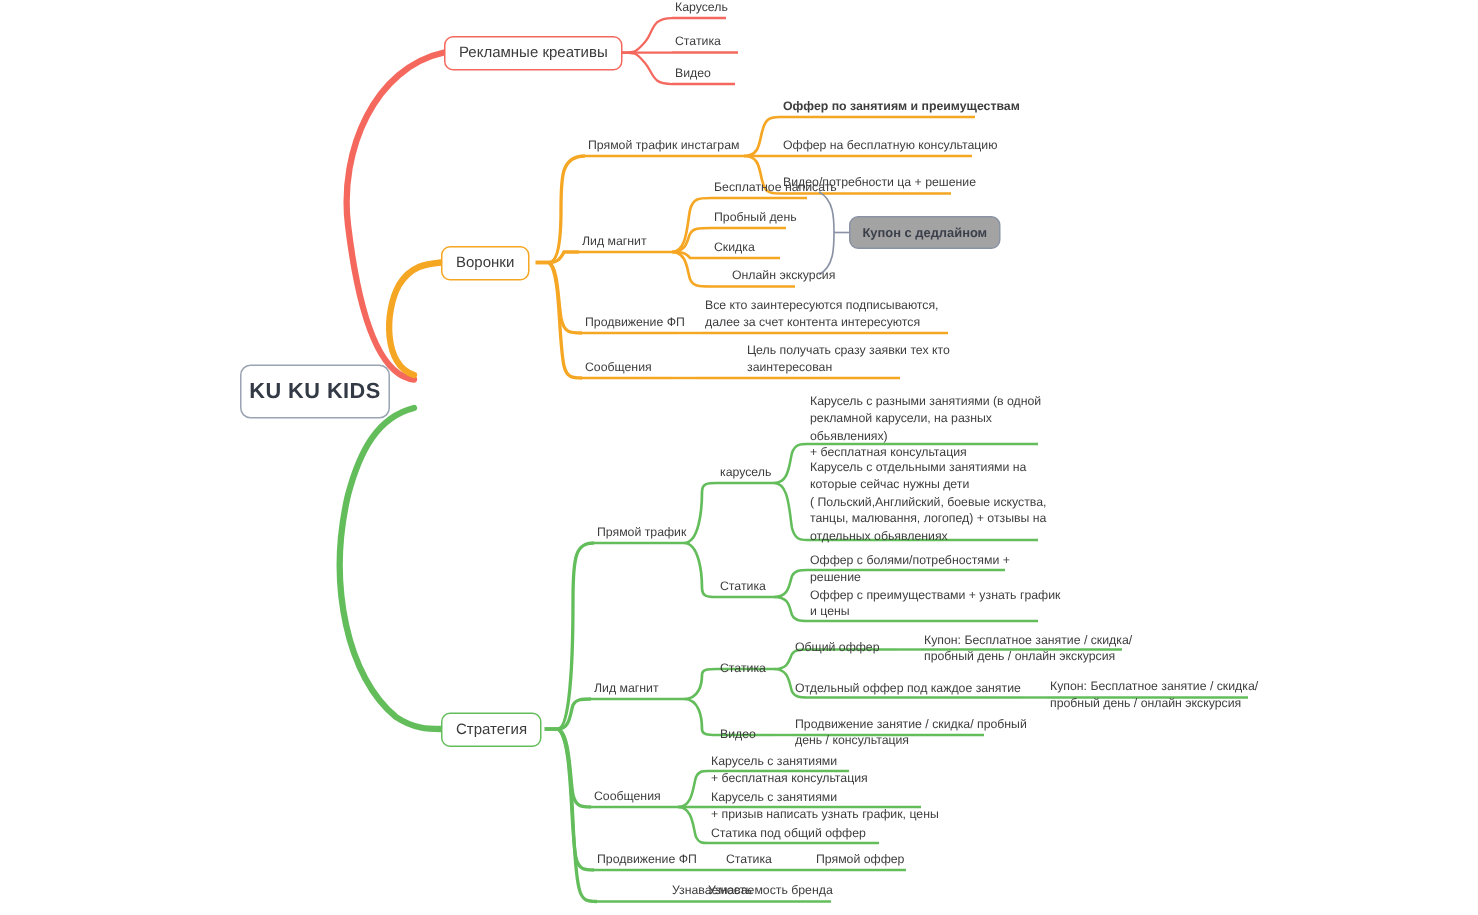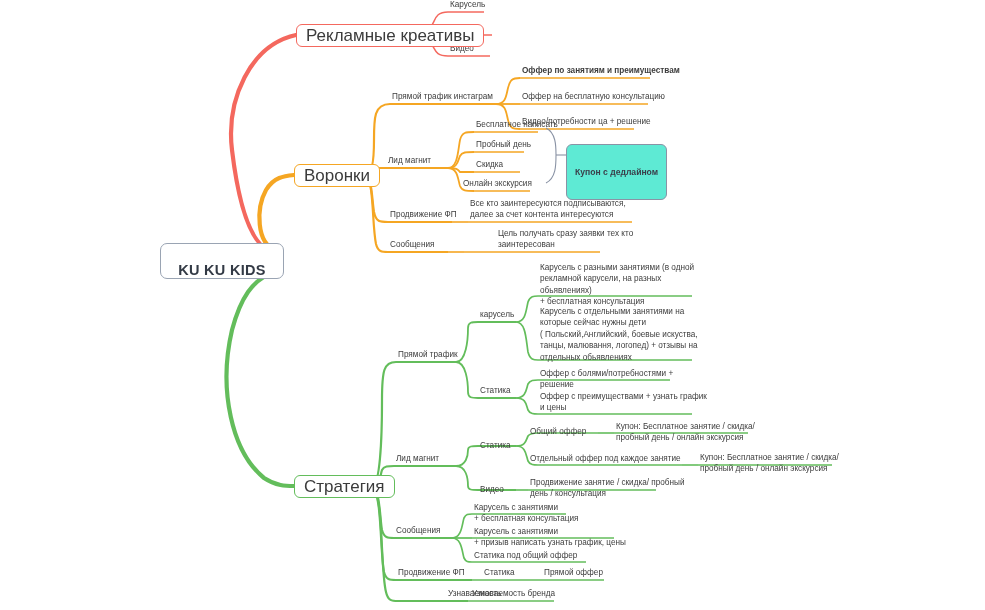--- a/index.html
+++ b/index.html
@@ -25,45 +25,45 @@
     top: 0;
     width: 985px;
     height: 610px;
     pointer-events: none;
   }
   
   .root-node {
     position: absolute;
     left: 160px;
     top: 243px;
-    width: 124px;
+    width: 100px;
     height: 36px;
     box-sizing: border-box;
     border: 1.4px solid #9aa4b3;
     border-radius: 7px;
     background: #ffffff;
     display: flex;
-    align-items: flex-end;
+    align-items: center;
     justify-content: center;
     font-size: 14.5px;
     font-weight: bold;
     color: #333a45;
     letter-spacing: 0.3px;
     z-index: 5;
   }
   
   .branch-node {
     position: absolute;
     box-sizing: border-box;
     border-radius: 6px;
     background: #ffffff;
     display: flex;
     align-items: center;
     justify-content: center;
-    font-size: 17px;
+    font-size: 10px;
     color: #3b3b3b;
     padding: 0 9px;
     height: 23px;
     z-index: 5;
     white-space: nowrap;
   }
   .branch-red   { border: 1.3px solid #f4685e; }
   .branch-amber { border: 1.3px solid #f5a623; }
   .branch-green { border: 1.3px solid #63bd5b; }
 
@@ -76,25 +76,25 @@
     white-space: pre-line;
     z-index: 4;
   }
 
   
   .pill-node {
     position: absolute;
     box-sizing: border-box;
     border: 1.1px solid #8a93a5;
     border-radius: 6px;
-    background: #5eead4;
+    background: #a3a3a3;
     font-size: 8.6px;
     font-weight: bold;
     color: #3a3f4a;
-    padding: 22px 8px;
+    padding: 5px 8px;
     white-space: nowrap;
     z-index: 5;
   }
 </style>
 </head>
 <body>
 
 <div id="canvas">
 
   <svg id="edges" viewBox="0 0 985 610" width="985" height="610">
@@ -236,21 +236,21 @@
 
   <div class="leaf" style="left:392px; top:91px;">Прямой трафик инстаграм</div>
   <div class="leaf" style="left:522px; top:65px;font-weight:bold;">Оффер по занятиям и преимуществам</div>
   <div class="leaf" style="left:522px; top:91px;">Оффер на бесплатную консультацию</div>
   <div class="leaf" style="left:522px; top:116px;">Видео/потребности ца + решение</div>
 
   <div class="leaf" style="left:388px; top:155px;">Лид магнит</div>
   <div class="leaf" style="left:476px; top:119px;">Бесплатное написать</div>
   <div class="leaf" style="left:476px; top:139px;">Пробный день</div>
   <div class="leaf" style="left:476px; top:159px;">Скидка</div>
-  <div class="leaf" style="left:463px; top:178px;">Онлайн экскурсия</div>
+  <div class="leaf" style="left:488px; top:178px;">Онлайн экскурсия</div>
 
   <div class="pill-node" style="left:566px; top:144px;">
     <span>Купон с дедлайном</span>
   </div>
 
   <div class="leaf" style="left:390px; top:209px;">Продвижение ФП</div>
   <div class="leaf" style="left:470px; top:198px;">Все кто заинтересуются подписываются,
 далее за счет контента интересуются</div>
   <div class="leaf" style="left:390px; top:239px;">Сообщения</div>
   <div class="leaf" style="left:466px; top:228px;margin-left:32px;">Цель получать сразу заявки тех кто

